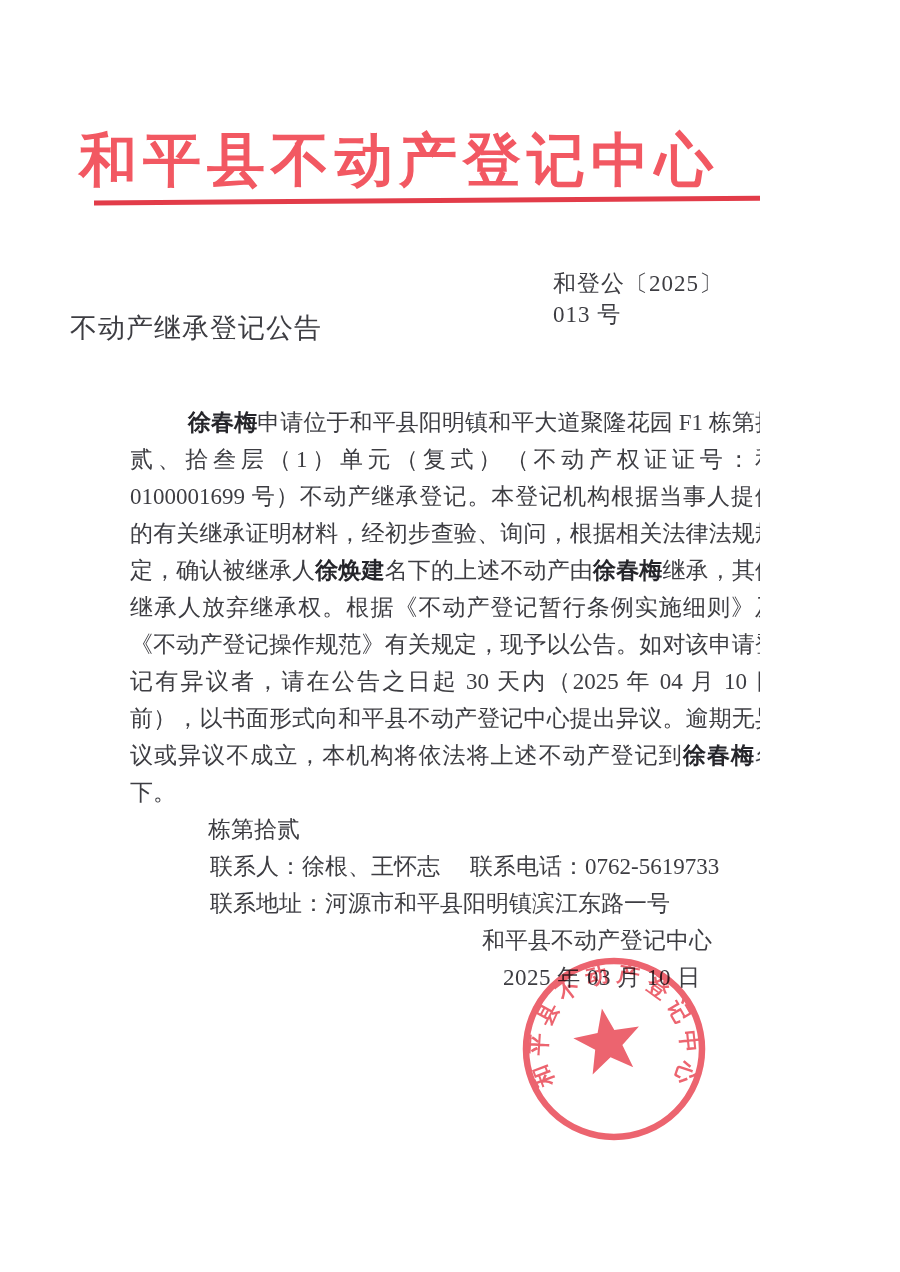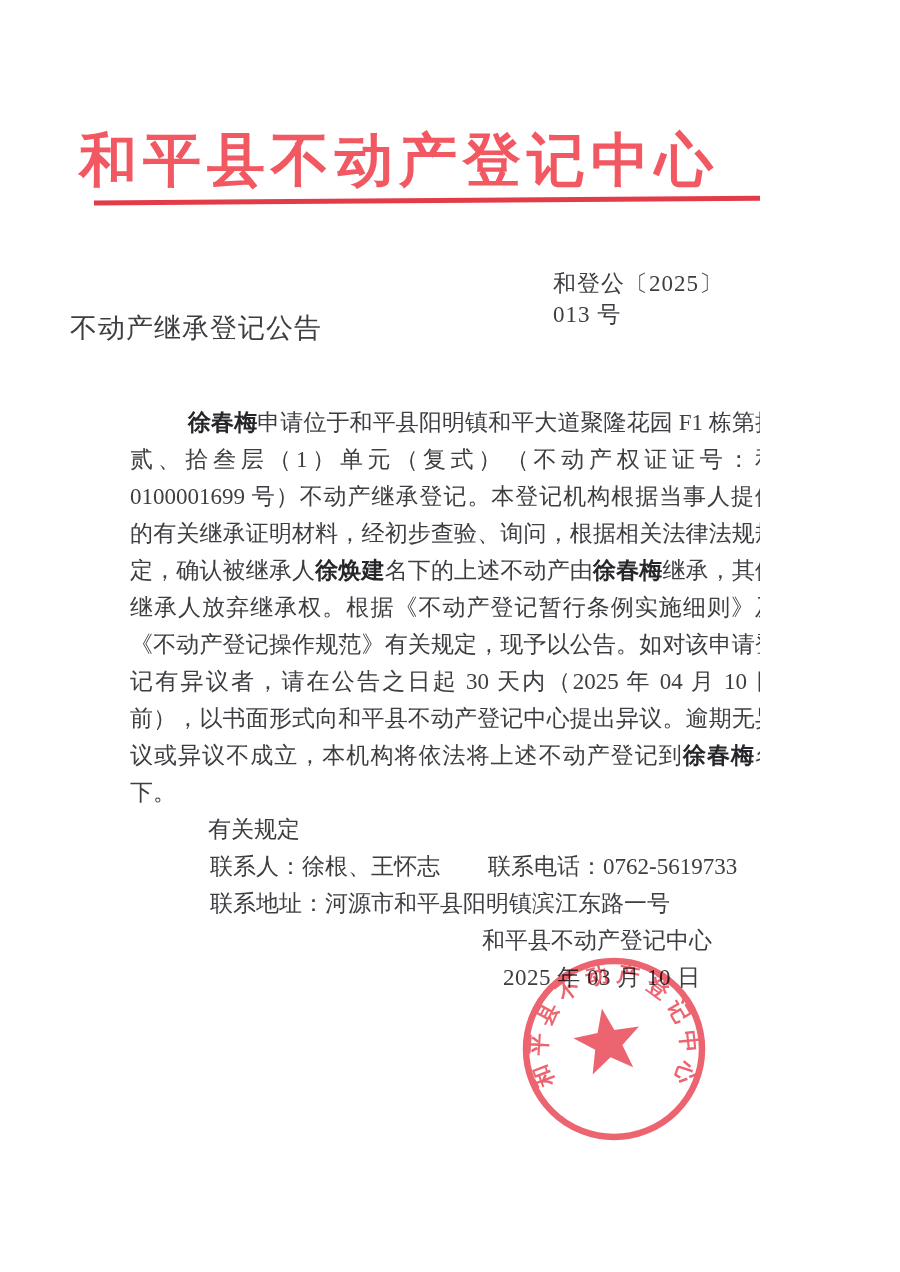--- a/index.html
+++ b/index.html
@@ -53,21 +53,21 @@
     z-index:1;
   }
   .para{
     margin:0;
     text-align:justify;
     text-indent:58px;
   }
   .seg-bold{font-weight:bold;color:#25252a;}
   .closing{padding-left:78px;}
   .contact-line{padding-left:80px;}
-  .contact-line .phone{margin-left:48px;}
+  .contact-line .phone{margin-left:30px;}
   .signer{margin-left:352px;}
   .date{margin-left:373px;letter-spacing:0.5px;}
   .seal{
     position:absolute;
     left:514px;top:949px;
     width:200px;height:200px;
     z-index:2;
     opacity:0.82;
     mix-blend-mode:multiply;
   }
@@ -87,21 +87,21 @@
   <div class="rule"></div>
 
   <div class="docnum">和登公〔2025〕013 号</div>
 
   <div class="notice-title">不动产继承登记公告</div>
 
   <div class="content">
 
     <p class="para"><span class="seg-bold">徐春梅</span><span>申请位于和平县阳明镇和平大道聚隆花园 F1 栋第拾贰、拾叁层（1）单元（复式）（不动产权证证号：和 0100001699 号）不动产继承登记。本登记机构根据当事人提供的有关继承证明材料，经初步查验、询问，根据相关法律法规规定，确认被继承人</span><span class="seg-bold">徐焕建</span><span>名下的上述不动产由</span><span class="seg-bold">徐春梅</span><span>继承，其他继承人放弃继承权。根据《不动产登记暂行条例实施细则》及《不动产登记操作规范》有关规定，现予以公告。如对该申请登记有异议者，请在公告之日起 30 天内（2025 年 04 月 10 日前），以书面形式向和平县不动产登记中心提出异议。逾期无异议或异议不成立，本机构将依法将上述不动产登记到</span><span class="seg-bold">徐春梅</span><span>名下。</span></p>
 
-    <div class="closing">有关规定</div>
+    <div class="closing">栋第拾贰</div>
 
     <div class="contact-line">
       <span>联系人：徐根、王怀志</span><span class="phone">联系电话：0762-5619733</span>
     </div>
 
     <div class="contact-line">联系地址：河源市和平县阳明镇滨江东路一号</div>
 
     <div class="signer">和平县不动产登记中心</div>
 
     <div class="date">2025 年 03 月 10 日</div>

